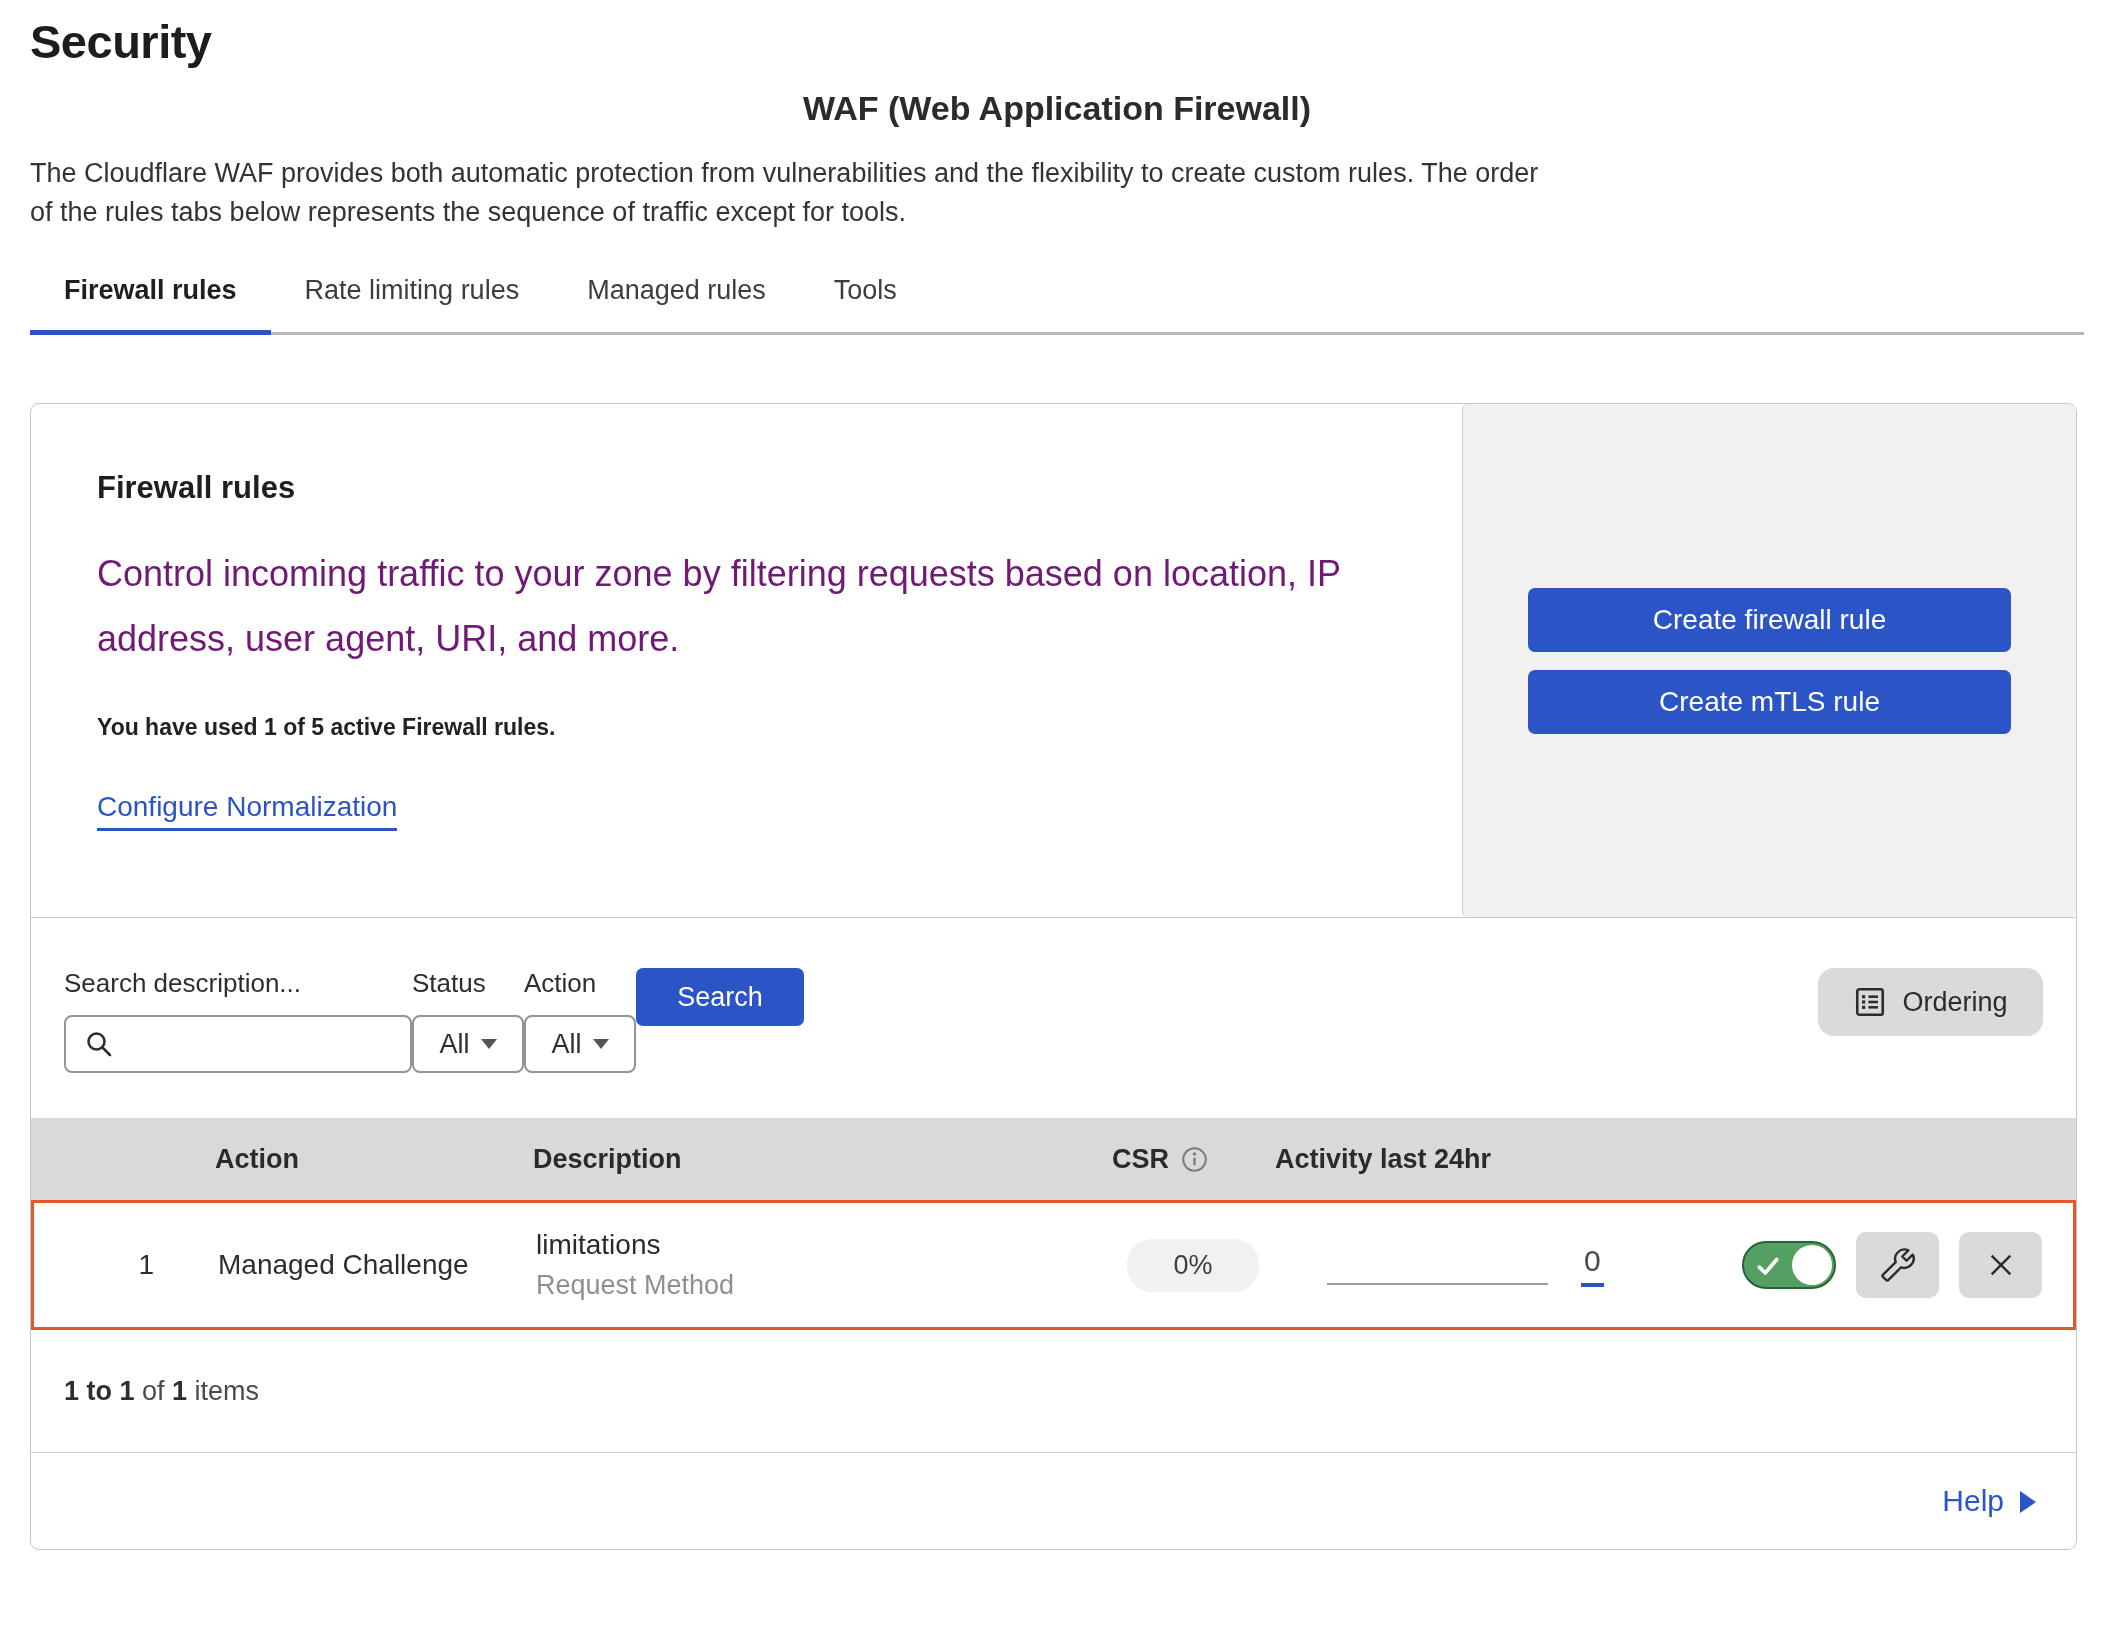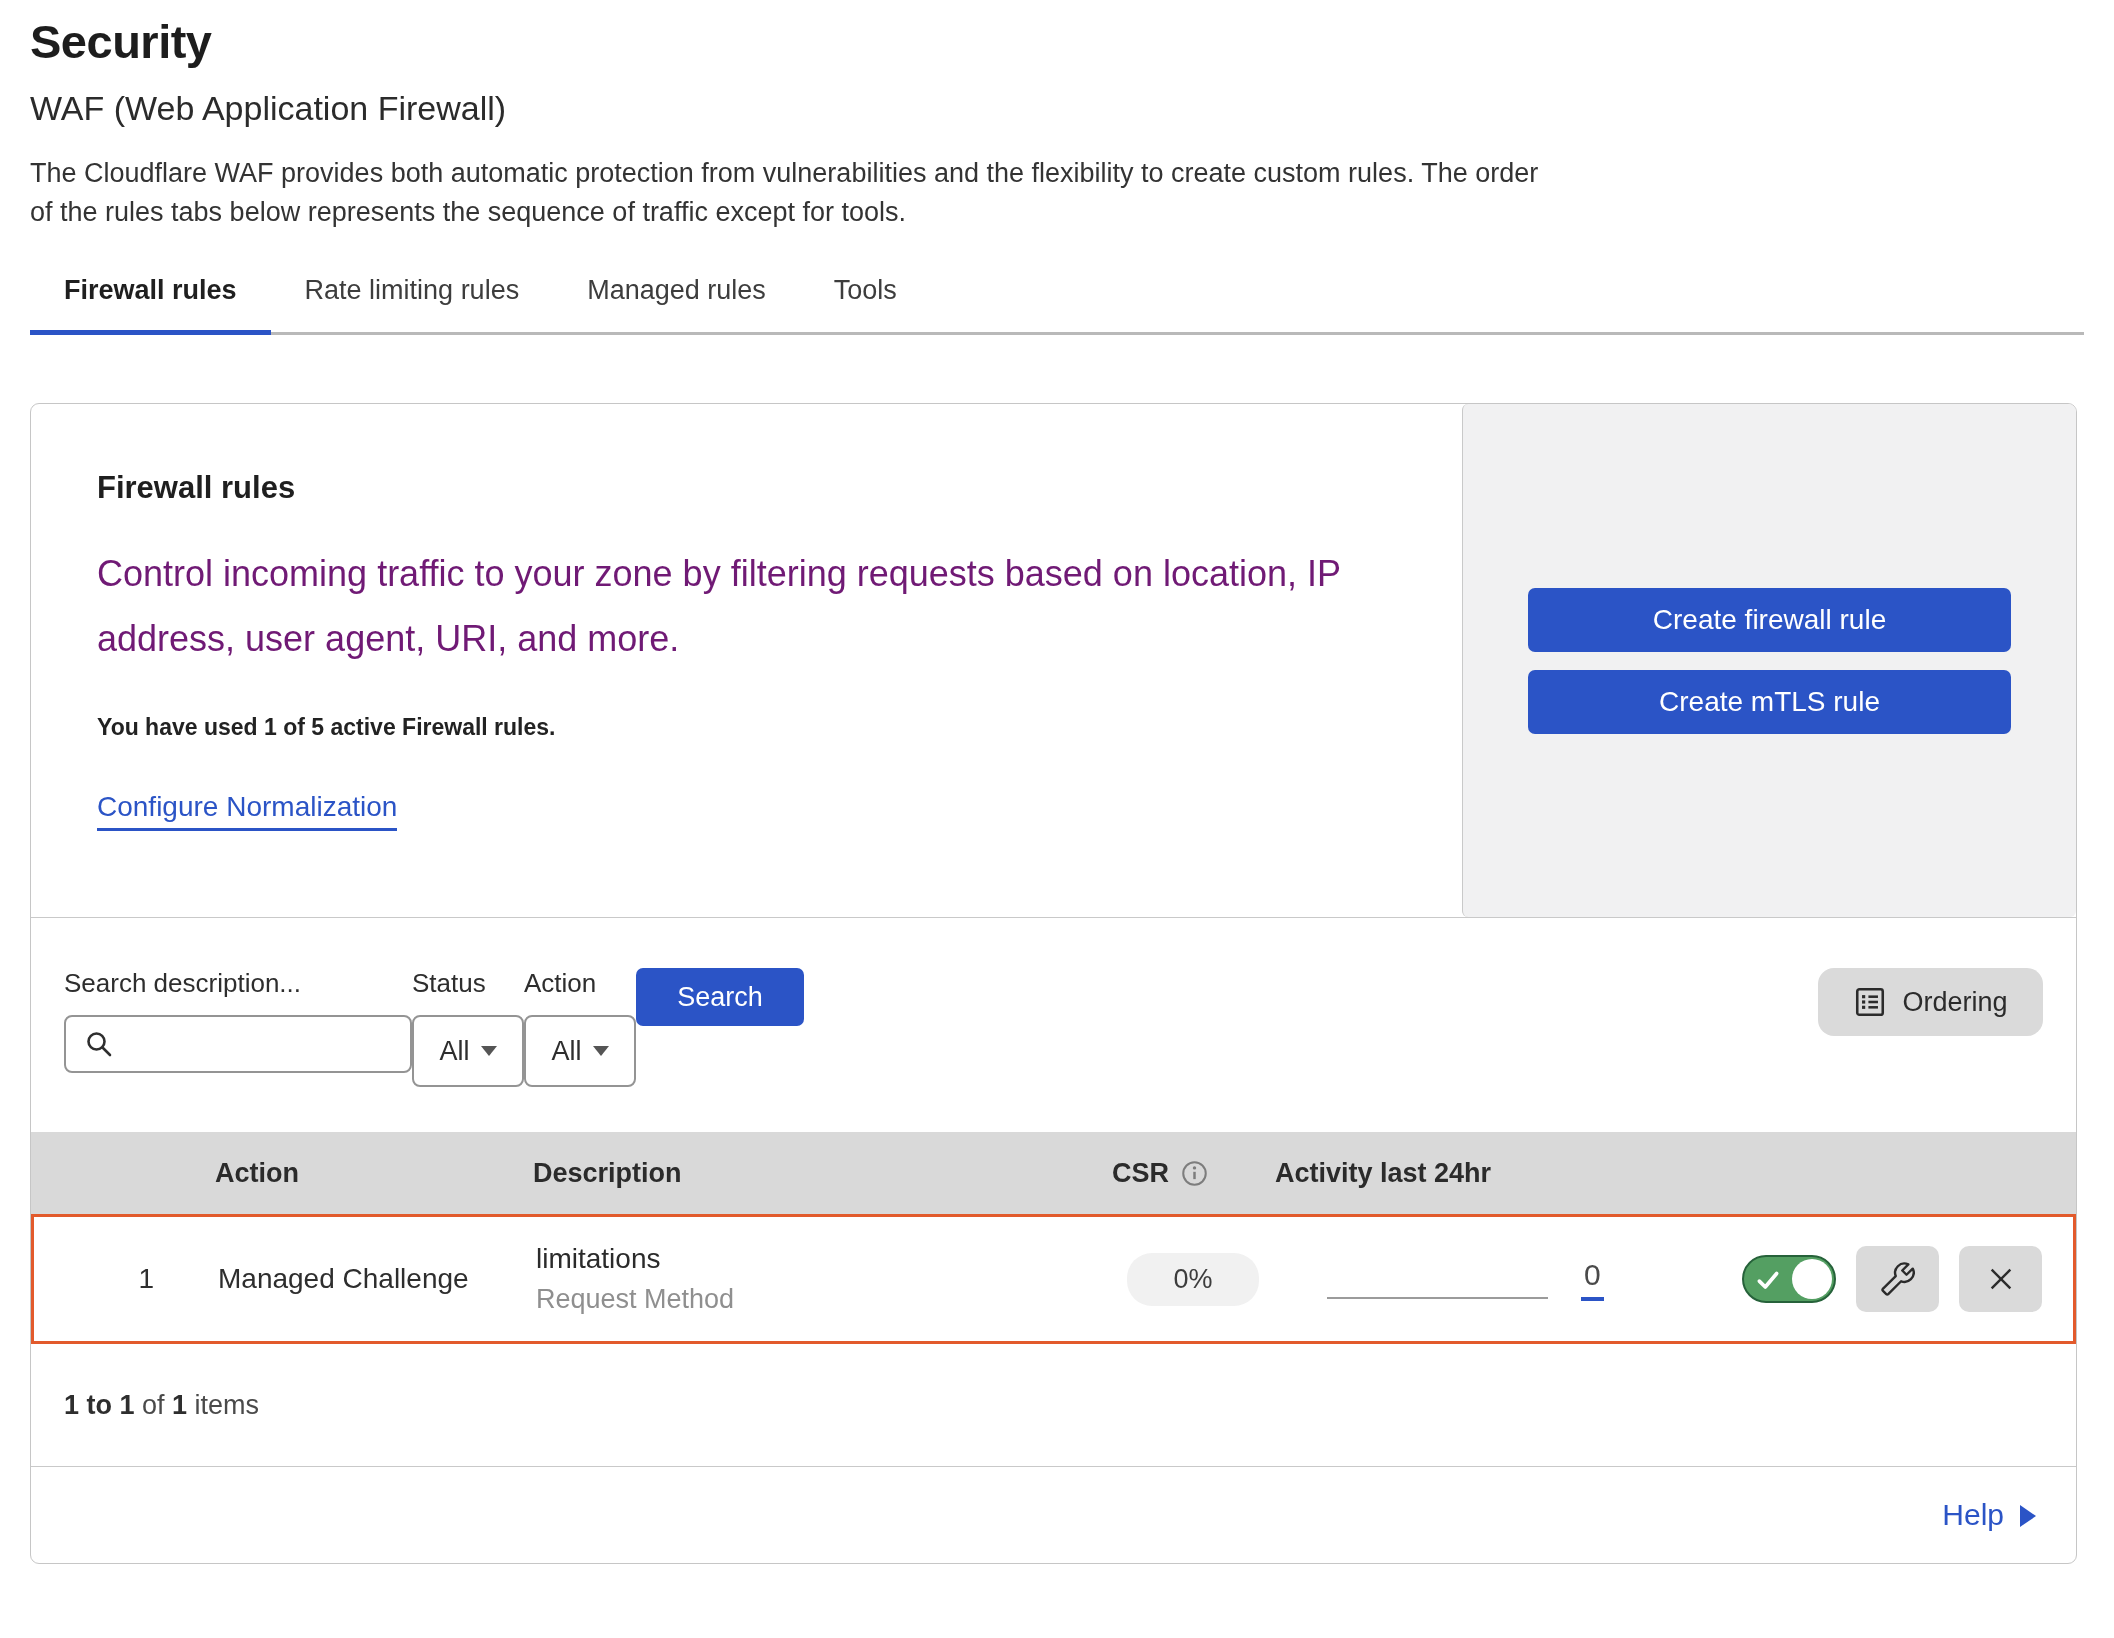--- a/index.html
+++ b/index.html
@@ -6,21 +6,21 @@
   html, body { background: #ffffff; }
   body {
     width: 2114px;
     font-family: "Liberation Sans", "DejaVu Sans", sans-serif;
     color: #2e2e2e;
   }
   .page { width: 2114px; padding: 14px 30px 0 30px; }
 
   
   .page-title { font-size: 47px; font-weight: 700; color: #1d1d1d; margin-bottom: 20px; letter-spacing: -0.5px; }
-  .page-subtitle { font-size: 34px; font-weight: 400; color: #2b2b2b; margin-bottom: 26px; }
+  .page-subtitle { font-size: 34px; font-weight: 700; color: #2b2b2b; margin-bottom: 26px; text-align: center; }
   .page-intro { font-size: 27px; line-height: 1.43; color: #333; max-width: 1530px; margin-bottom: 44px; }
 
   
   .tabs { display: flex; align-items: flex-end; border-bottom: 3px solid #b9b9b9; }
   .tab { position: relative; font-size: 27px; color: #3d3d3d; padding-bottom: 26px; margin-right: 68px; cursor: pointer; }
   .tab.active { font-weight: 700; color: #1f1f1f; padding-left: 34px; padding-right: 34px; margin-right: 34px; }
   .tab.active::after { content: ""; position: absolute; left: 0; right: 0; bottom: -3px; height: 5px; background: #2b54c6; }
 
   
   .card { margin-top: 68px; width: 2047px; border: 1px solid #c6c6c6; border-radius: 9px; overflow: hidden; margin-bottom: 28px; background: #fff; }
@@ -38,21 +38,21 @@
                     display: flex; flex-direction: column; align-items: center; justify-content: center; gap: 18px; border-radius: 6px; }
   .btn-primary { width: 483px; height: 64px; background: #2b54c6; color: #fff; border: none; border-radius: 7px;
                  font-size: 28px; font-family: inherit; cursor: pointer; }
 
   
   .filter-row { display: flex; align-items: flex-start; padding: 50px 33px 45px 33px; }
   .field-label { display: block; font-size: 26px; color: #2e2e2e; margin-bottom: 16px; }
   .search-box { width: 348px; height: 58px; border: 2px solid #949494; border-radius: 8px; background: #fff;
                 display: flex; align-items: center; padding-left: 18px; }
   .search-box input { border: none; outline: none; font-size: 26px; font-family: inherit; flex: 1; margin-left: 12px; min-width: 0; background: transparent; }
-  .dropdown { width: 112px; height: 72px; border: 2px solid #949494; border-radius: 8px; background: #fff;
+  .dropdown { width: 112px; height: 58px; border: 2px solid #949494; border-radius: 8px; background: #fff;
               display: flex; align-items: center; justify-content: center; gap: 11px; font-size: 27px; color: #2e2e2e;
               font-family: inherit; cursor: pointer; }
   .caret { width: 0; height: 0; border-left: 8px solid transparent; border-right: 8px solid transparent; border-top: 10px solid #555; }
   .btn-search { width: 168px; height: 58px; background: #2b54c6; color: #fff; border: none; border-radius: 7px;
                 font-size: 27px; font-family: inherit; cursor: pointer; }
   .btn-ordering { margin-left: auto; width: 225px; height: 68px; background: #dadada; border: none; border-radius: 16px;
                   display: flex; align-items: center; justify-content: center; gap: 15px; font-size: 27px; color: #2b2b2b;
                   font-family: inherit; cursor: pointer; margin-bottom: 3px; }
 
   

